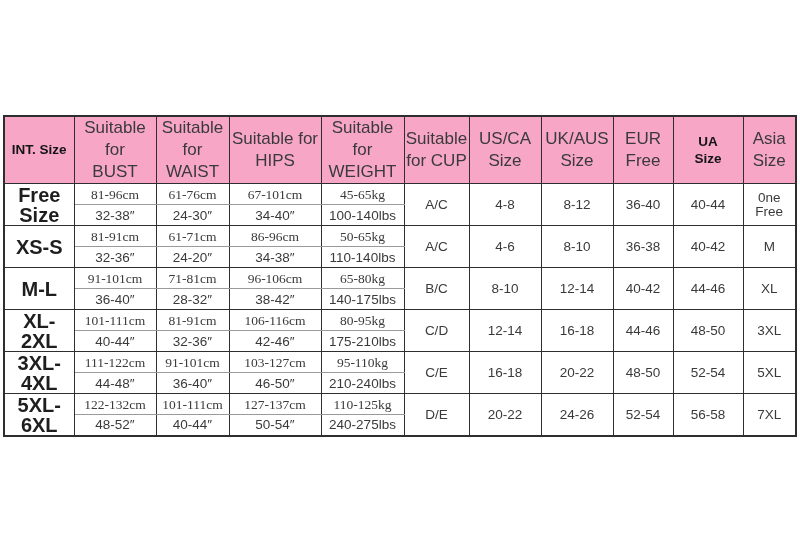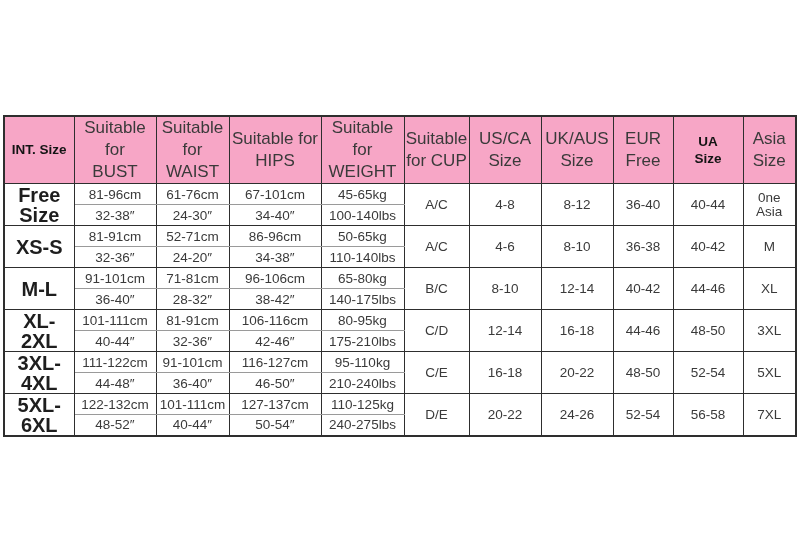--- a/index.html
+++ b/index.html
@@ -41,21 +41,21 @@
     color: #141414;
     font-size: 13.5px;
   }
   .size-chart tbody tr { height: 21px; }
   .size-chart tbody td { font-size: 13.5px; line-height: 1; }
   .size-chart td.row-label {
     font-weight: bold;
     font-size: 20px;
     color: #1e1e1e;
   }
-  .size-chart td.sub-top    { border-bottom: 1px solid var(--sub-divider, #9a9a9a); }
+  .size-chart td.sub-top    { border-bottom: 1px solid var(--sub-divider, #9a9a9a); font-family: Liberation Serif, serif; }
   .size-chart td.sub-bottom { border-top:    1px solid var(--sub-divider, #9a9a9a); }
 </style>
 </head>
 <body>
 
 <div class="stage">
   <table class="size-chart">
     <colgroup>
       <col style="width:70px">
         <col style="width:82px">
@@ -100,33 +100,33 @@
         <td rowspan="2" class="row-label">Free Size</td>
         <td class="sub-top">81-96cm</td>
         <td class="sub-top">61-76cm</td>
         <td class="sub-top">67-101cm</td>
         <td class="sub-top">45-65kg</td>
         <td rowspan="2">A/C</td>
         <td rowspan="2">4-8</td>
         <td rowspan="2">8-12</td>
         <td rowspan="2">36-40</td>
         <td rowspan="2">40-44</td>
-        <td rowspan="2">0ne Asia</td>
+        <td rowspan="2">0ne Free</td>
       </tr>
       <tr>
         <td class="sub-bottom">32-38″</td>
         <td class="sub-bottom">24-30″</td>
         <td class="sub-bottom">34-40″</td>
         <td class="sub-bottom">100-140lbs</td>
       </tr>
 
       <tr>
         <td rowspan="2" class="row-label">XS-S</td>
         <td class="sub-top">81-91cm</td>
-        <td class="sub-top">52-71cm</td>
+        <td class="sub-top">61-71cm</td>
         <td class="sub-top">86-96cm</td>
         <td class="sub-top">50-65kg</td>
         <td rowspan="2">A/C</td>
         <td rowspan="2">4-6</td>
         <td rowspan="2">8-10</td>
         <td rowspan="2">36-38</td>
         <td rowspan="2">40-42</td>
         <td rowspan="2">M</td>
       </tr>
       <tr>
@@ -173,21 +173,21 @@
         <td class="sub-bottom">40-44″</td>
         <td class="sub-bottom">32-36″</td>
         <td class="sub-bottom">42-46″</td>
         <td class="sub-bottom">175-210lbs</td>
       </tr>
 
       <tr>
         <td rowspan="2" class="row-label">3XL-4XL</td>
         <td class="sub-top">111-122cm</td>
         <td class="sub-top">91-101cm</td>
-        <td class="sub-top">116-127cm</td>
+        <td class="sub-top">103-127cm</td>
         <td class="sub-top">95-110kg</td>
         <td rowspan="2">C/E</td>
         <td rowspan="2">16-18</td>
         <td rowspan="2">20-22</td>
         <td rowspan="2">48-50</td>
         <td rowspan="2">52-54</td>
         <td rowspan="2">5XL</td>
       </tr>
       <tr>
         <td class="sub-bottom">44-48″</td>

